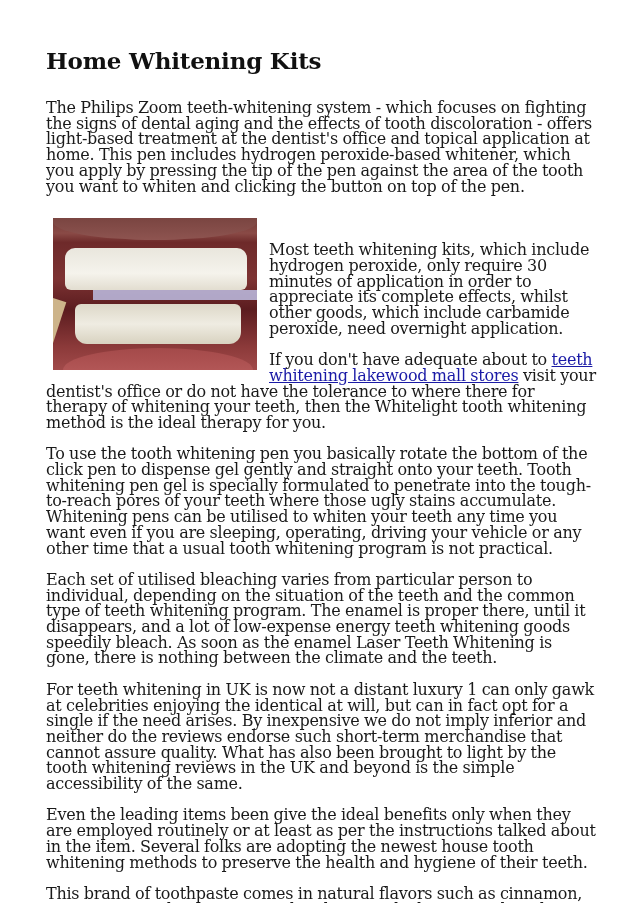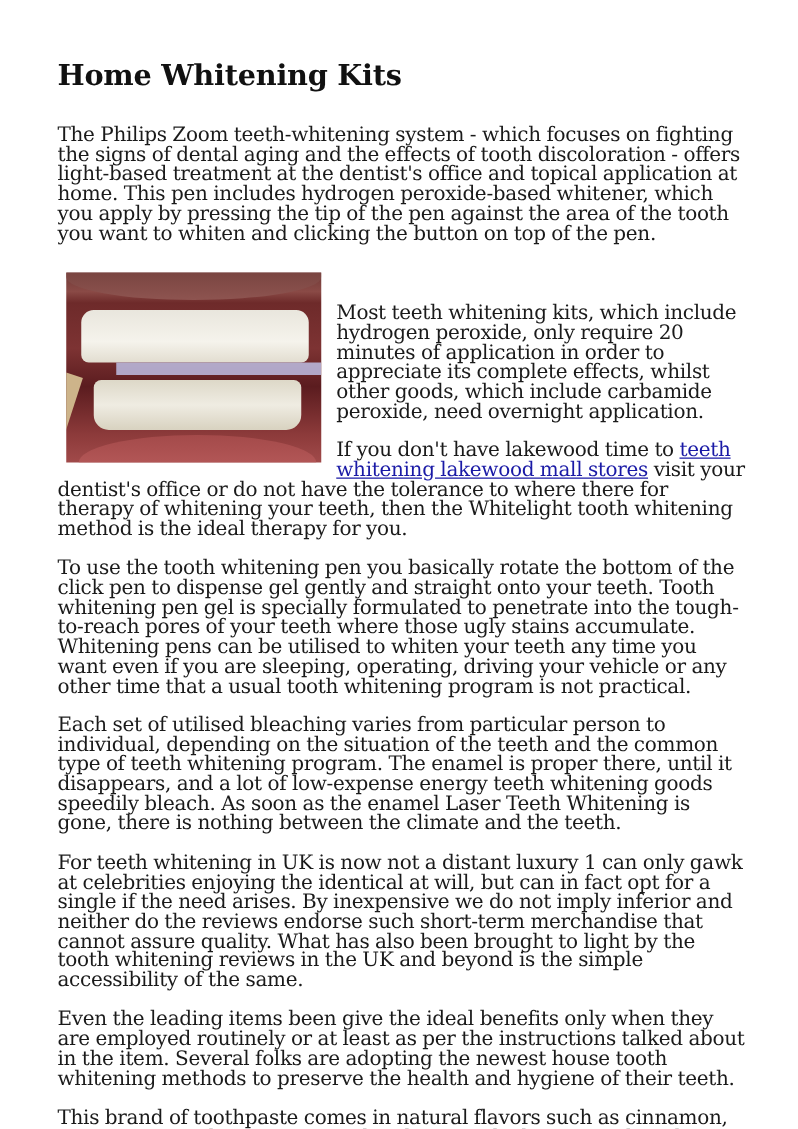--- a/index.html
+++ b/index.html
@@ -55,22 +55,22 @@
   <div class="float-block">
     <div class="photo" title="Close-up of teeth with whitening tray and shade guide">
       <div class="lip-top"></div>
       <div class="teeth-top"></div>
       <div class="tray"></div>
       <div class="teeth-bottom"></div>
       <div class="lip-bottom"></div>
       <div class="shade-guide"></div>
     </div>
     <div class="float-text">
-      <p>Most teeth whitening kits, which include hydrogen peroxide, only require 20 minutes of application in order to appreciate its complete effects, whilst other goods, which include carbamide peroxide, need overnight application.</p>
-      <p><span>If you don't have lakewood time to </span><a class="link" href="#">teeth whitening lakewood mall stores</a><span> visit your dentist's office or do not have the tolerance to where there for therapy of whitening your teeth, then the Whitelight tooth whitening method is the ideal therapy for you.</span></p>
+      <p>Most teeth whitening kits, which include hydrogen peroxide, only require 30 minutes of application in order to appreciate its complete effects, whilst other goods, which include carbamide peroxide, need overnight application.</p>
+      <p><span>If you don't have adequate about to </span><a class="link" href="#">teeth whitening lakewood mall stores</a><span> visit your dentist's office or do not have the tolerance to where there for therapy of whitening your teeth, then the Whitelight tooth whitening method is the ideal therapy for you.</span></p>
     </div>
     <div class="clear"></div>
   </div>
 
   <p class="gap">To use the tooth whitening pen you basically rotate the bottom of the click pen to dispense gel gently and straight onto your teeth. Tooth whitening pen gel is specially formulated to penetrate into the tough-to-reach pores of your teeth where those ugly stains accumulate. Whitening pens can be utilised to whiten your teeth any time you want even if you are sleeping, operating, driving your vehicle or any other time that a usual tooth whitening program is not practical.</p>
   <p class="gap">Each set of utilised bleaching varies from particular person to individual, depending on the situation of the teeth and the common type of teeth whitening program. The enamel is proper there, until it disappears, and a lot of low-expense energy teeth whitening goods speedily bleach. As soon as the enamel Laser Teeth Whitening is gone, there is nothing between the climate and the teeth.</p>
   <p class="gap">For teeth whitening in UK is now not a distant luxury 1 can only gawk at celebrities enjoying the identical at will, but can in fact opt for a single if the need arises. By inexpensive we do not imply inferior and neither do the reviews endorse such short-term merchandise that cannot assure quality. What has also been brought to light by the tooth whitening reviews in the UK and beyond is the simple accessibility of the same.</p>
   <p class="gap">Even the leading items been give the ideal benefits only when they are employed routinely or at least as per the instructions talked about in the item. Several folks are adopting the newest house tooth whitening methods to preserve the health and hygiene of their teeth.</p>
   <p class="gap">This brand of toothpaste comes in natural flavors such as cinnamon, peppermint and spearmint, and it cleans and whitens teeth with out the use of artificial components. Tooth whitening was earlier restricted to teeth bleaching that had adverse effects on teeth and did not final for much time. The methods that were utilized for the goal of teeth whitening in the earlier days produced the use of trays and strips that had been challenging to put and had no visible effects.</p>
   <p class="gap">You will then fill every where tray with a particular teeth whitening gel (normally a lot more</p>

